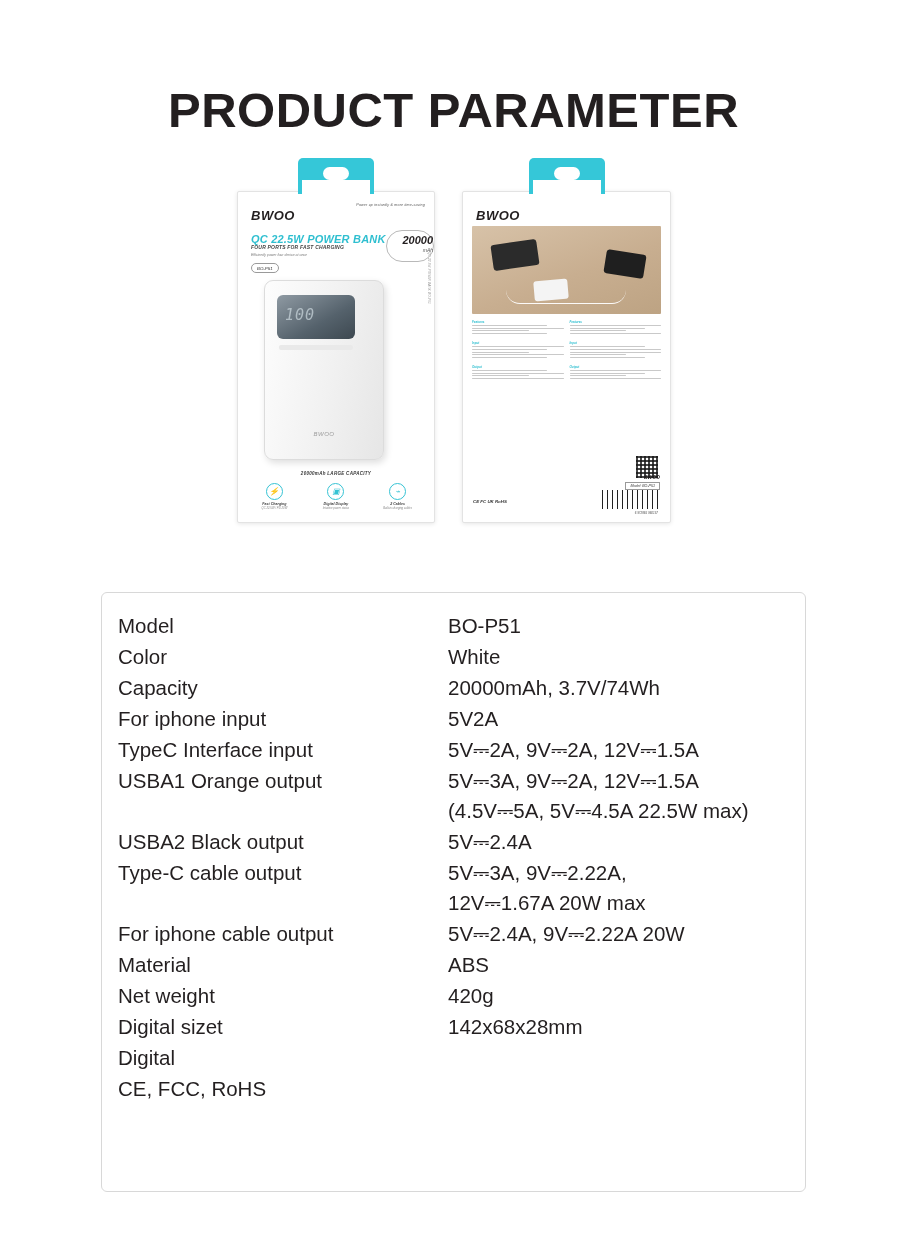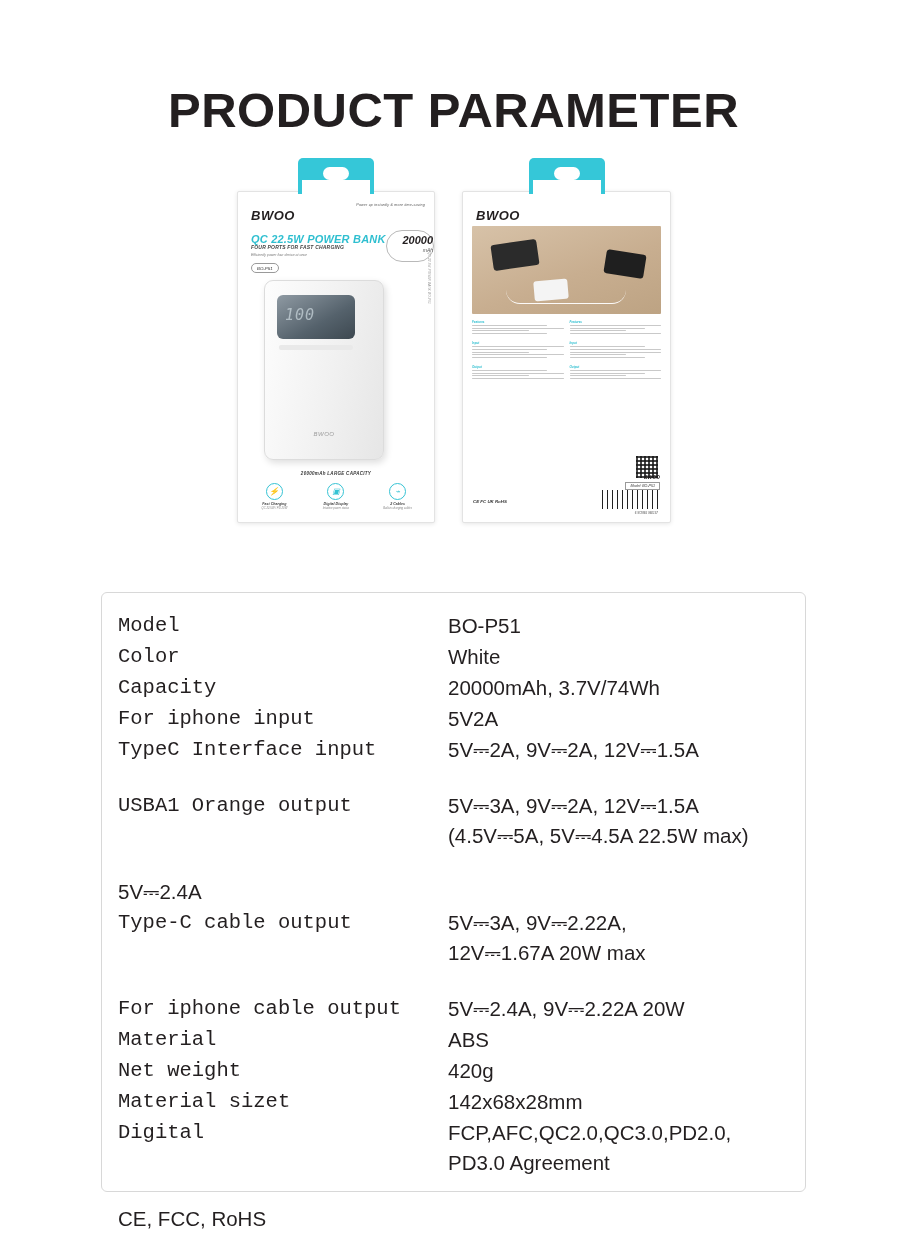--- a/index.html
+++ b/index.html
@@ -420,35 +420,34 @@
     display: flex;
     align-items: flex-start;
     margin-bottom: 1px;
   }
   .spec-row .k {
     width: 330px;
     flex: none;
     font-size: 20.5px;
     line-height: 30px;
     color: #231f20;
-    font-family: Liberation Mono, monospace;
   }
   .spec-row .v {
     flex: 1;
     font-size: 20.5px;
     line-height: 30px;
     color: #231f20;
     white-space: pre-line;
   }
   .spec-row.tall .k,
   .spec-row.tall .v {
     line-height: 30px;
   }
   .spec-row.gap {
-    margin-top: 26px;
+    margin-top: 1px;
     justify-content: space-between;
   }
 </style>
 </head>
 <body>
 
 <h1 class="page-title">PRODUCT PARAMETER</h1>
 
 <div class="boxes-area">
 
@@ -609,46 +608,45 @@
     <div class="spec-row">
       <div class="k">TypeC Interface input</div>
       <div class="v">5V⎓2A, 9V⎓2A, 12V⎓1.5A</div>
     </div>
     <div class="spec-row tall gap">
       <div class="k">USBA1 Orange output</div>
       <div class="v">5V⎓3A, 9V⎓2A, 12V⎓1.5A
 (4.5V⎓5A, 5V⎓4.5A  22.5W max)</div>
     </div>
     <div class="spec-row gap">
+      <div class="k">USBA2 Black output</div>
       <div class="v">5V⎓2.4A</div>
     </div>
     <div class="spec-row tall">
       <div class="k">Type-C cable output</div>
       <div class="v">5V⎓3A, 9V⎓2.22A,
 12V⎓1.67A  20W max</div>
     </div>
     <div class="spec-row gap">
       <div class="k">For iphone cable output</div>
       <div class="v">5V⎓2.4A, 9V⎓2.22A  20W</div>
     </div>
     <div class="spec-row">
       <div class="k">Material</div>
       <div class="v">ABS</div>
     </div>
     <div class="spec-row">
       <div class="k">Net weight</div>
       <div class="v">420g</div>
     </div>
     <div class="spec-row">
-      <div class="k">Material sizet</div>
+      <div class="k">Digital sizet</div>
       <div class="v">142x68x28mm</div>
     </div>
     <div class="spec-row tall">
       <div class="k">Digital</div>
-      <div class="v">FCP,AFC,QC2.0,QC3.0,PD2.0,
-PD3.0 Agreement</div>
     </div>
     <div class="spec-row gap">
       <div class="v">CE, FCC, RoHS</div>
     </div>
 
   </div>
 </div>
 
 </body></html>

